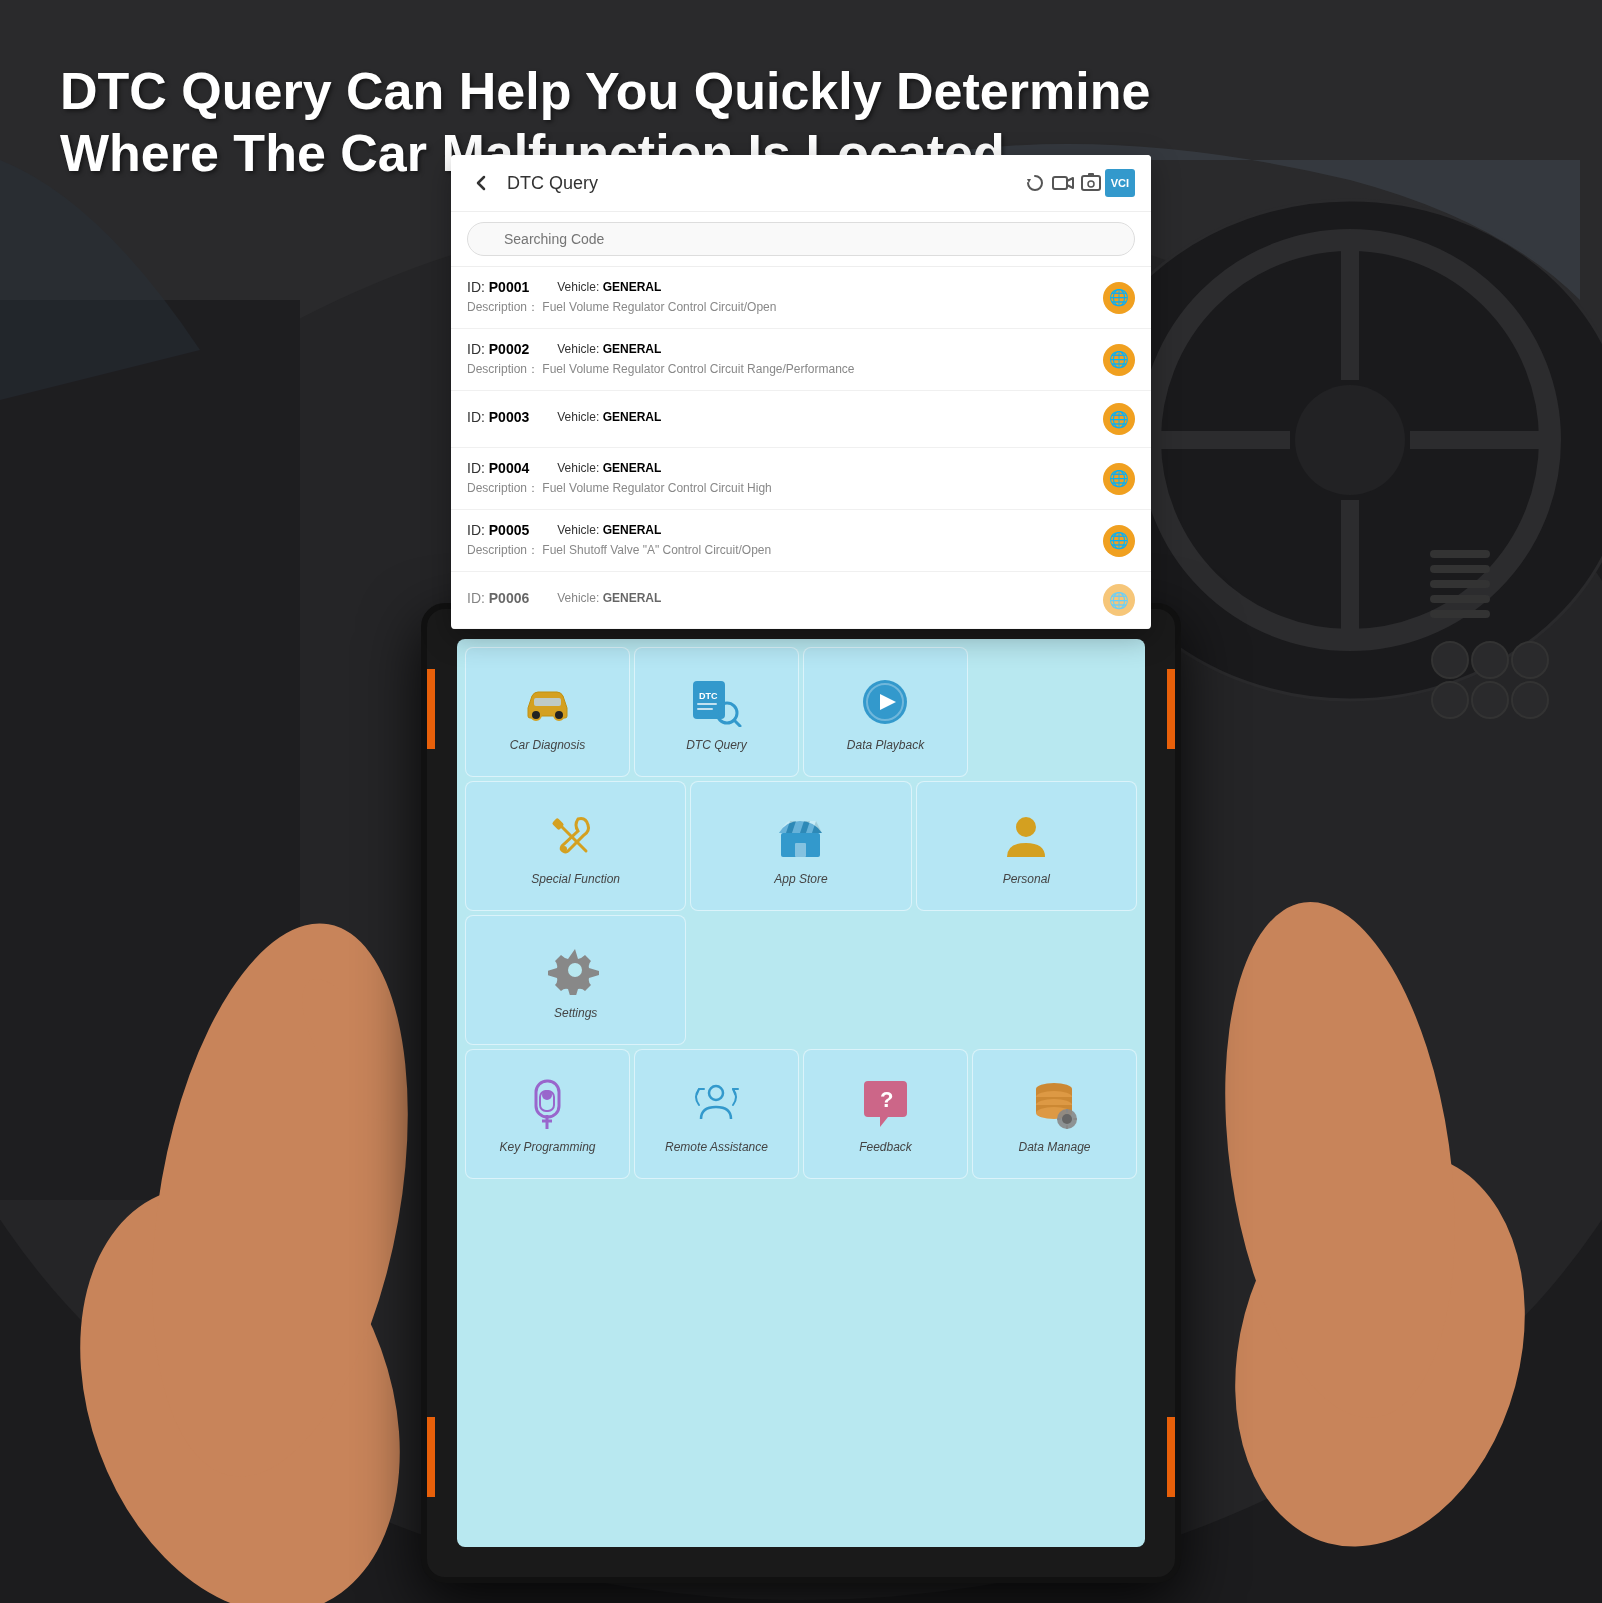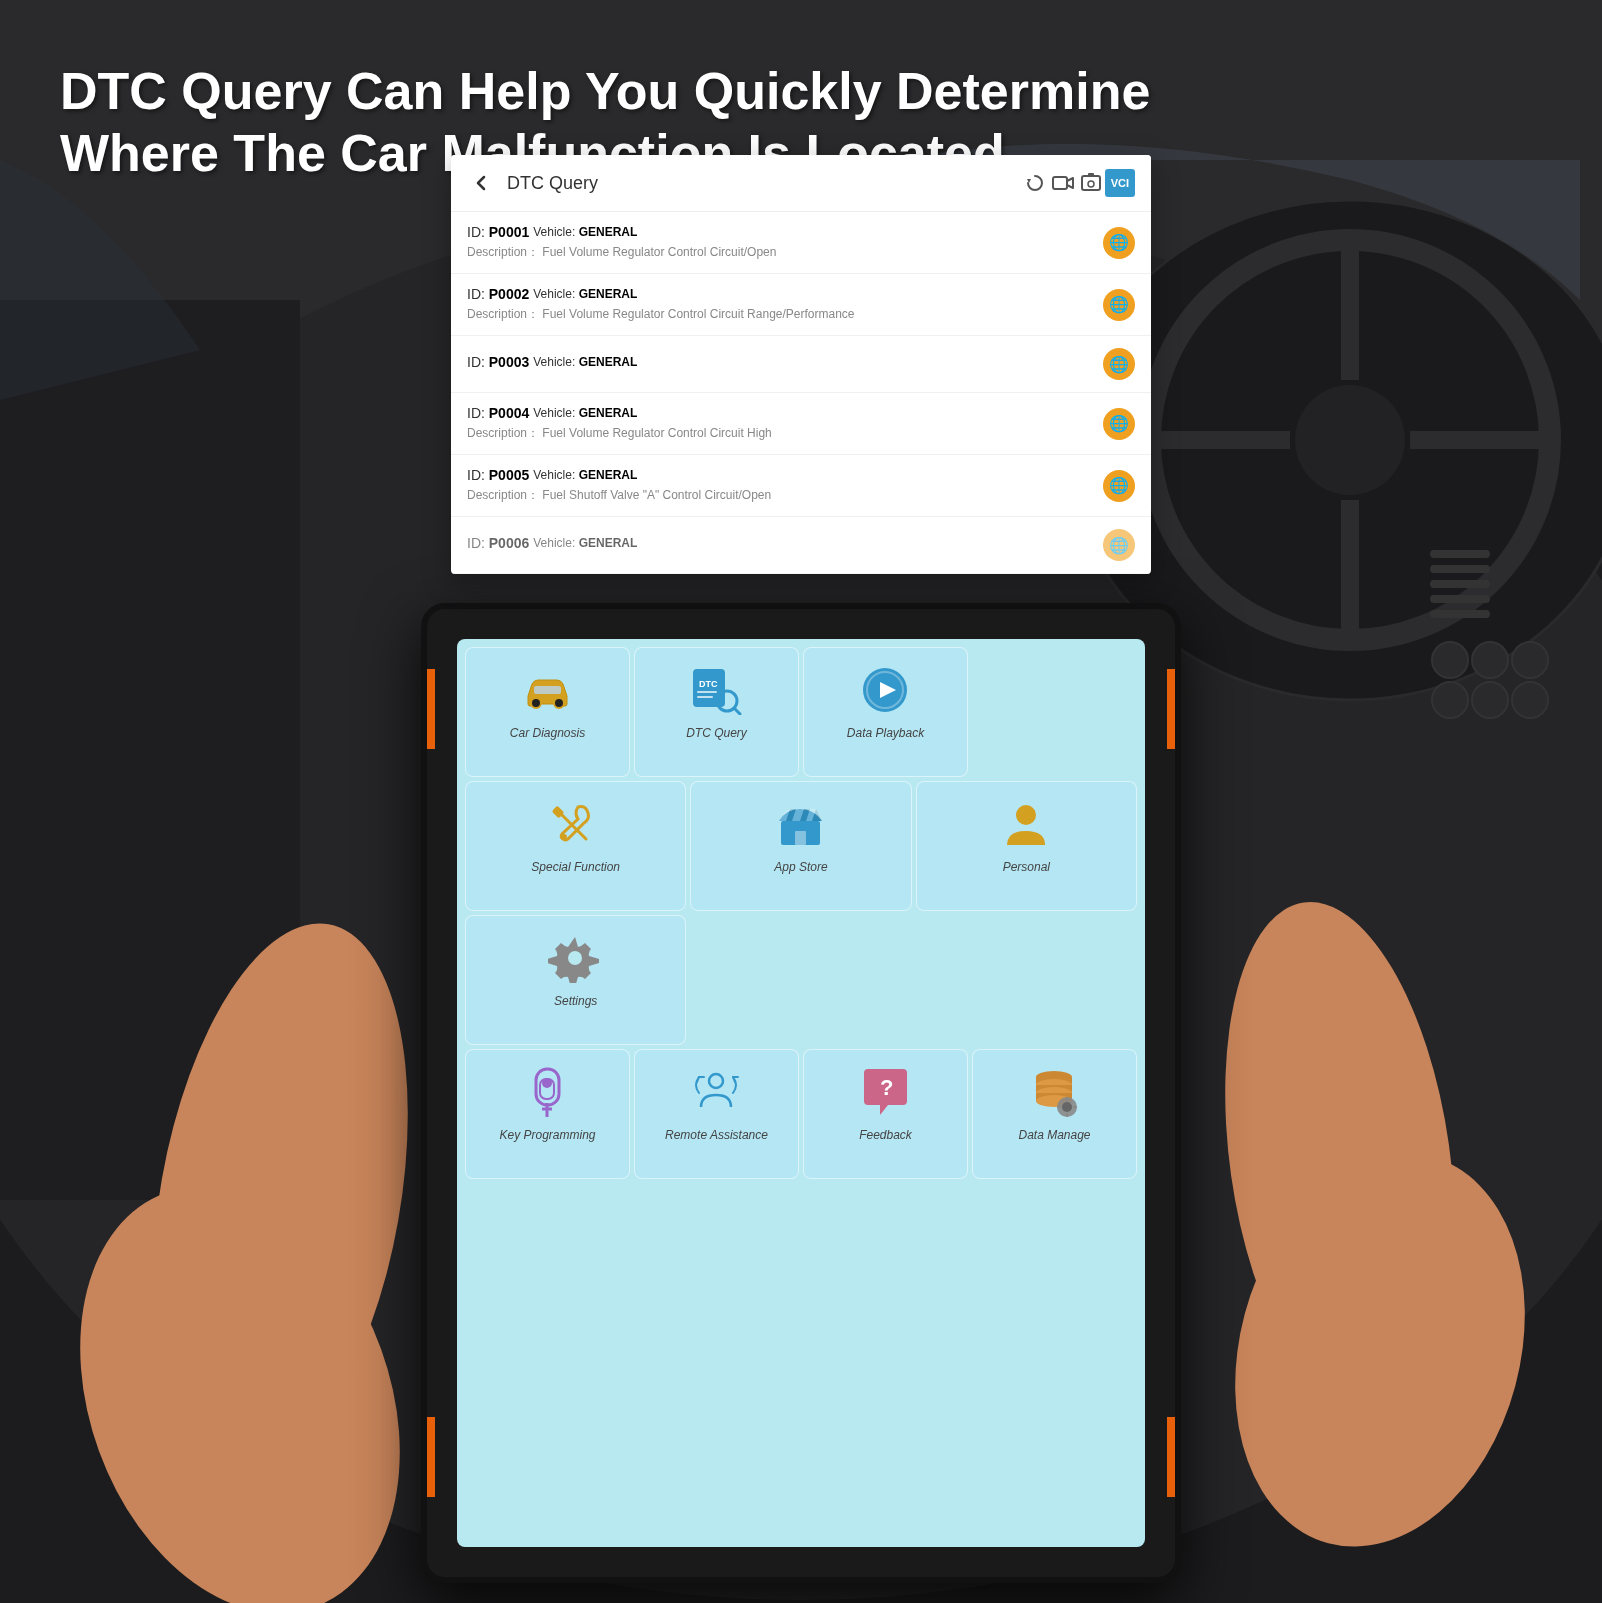--- a/index.html
+++ b/index.html
@@ -108,20 +108,21 @@
       bottom: 30px;
       background: #b8e8f0;
       border-radius: 8px;
       overflow: hidden;
     }
 
     .app-item {
       display: flex;
       flex-direction: column;
       align-items: center;
+      justify-content: center;
       padding: 12px 8px;
       background: rgba(180,230,245,0.7);
       border-radius: 8px;
       cursor: pointer;
       min-height: 130px;
       border: 1px solid rgba(255,255,255,0.5);
     }
 
     .app-icon {
       width: 60px;
@@ -239,21 +240,21 @@
       cursor: pointer;
     }
 
     .dtc-item-info {
       flex: 1;
     }
 
     .dtc-item-header {
       display: flex;
       align-items: center;
-      gap: 4px;
+      gap: 28px;
       margin-bottom: 4px;
     }
 
     .dtc-id {
       font-size: 14px;
       color: #333;
     }
 
     .dtc-id span { font-weight: 700; color: #000; }
 
@@ -552,20 +553,26 @@
           <circle cx="11" cy="12" r="3" stroke="#555" stroke-width="1.5" fill="none"></circle>
         </svg>
       </div>
 
       <div class="dtc-header-icon" style="background:#3399cc; color:white; font-size:11px; font-weight:bold; padding:2px 6px; border-radius:3px; width:auto;">
         VCI
       </div>
     </div>
   </div>
 
+  <div class="dtc-search-bar">
+    <div class="dtc-search-wrapper">
+      <span class="search-icon">🔍</span>
+      <input class="dtc-search-input" type="text" placeholder="Searching Code" style="">
+    </div>
+  </div>
 
   <div class="dtc-list">
 
     <div class="dtc-item">
       <div class="dtc-item-info">
         <div class="dtc-item-header">
           <span class="dtc-id">
             ID: <span>P0001</span>
           </span>
           <span class="dtc-vehicle">

